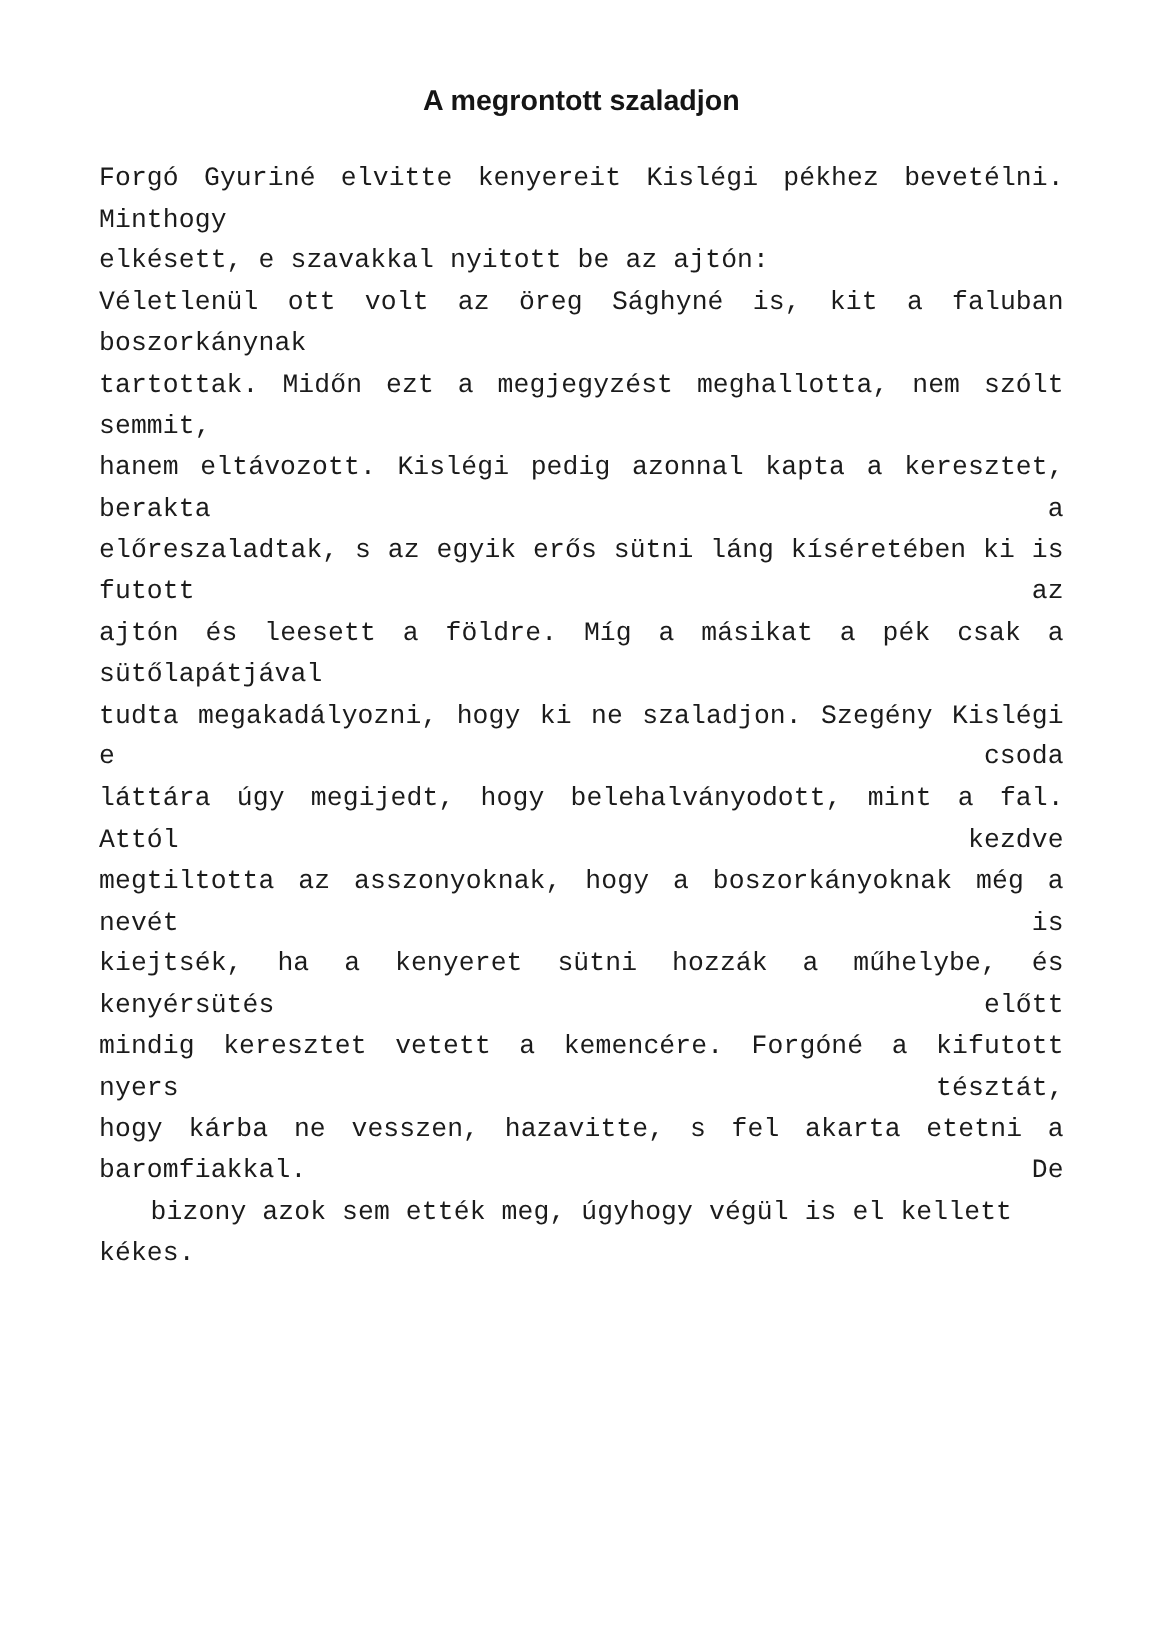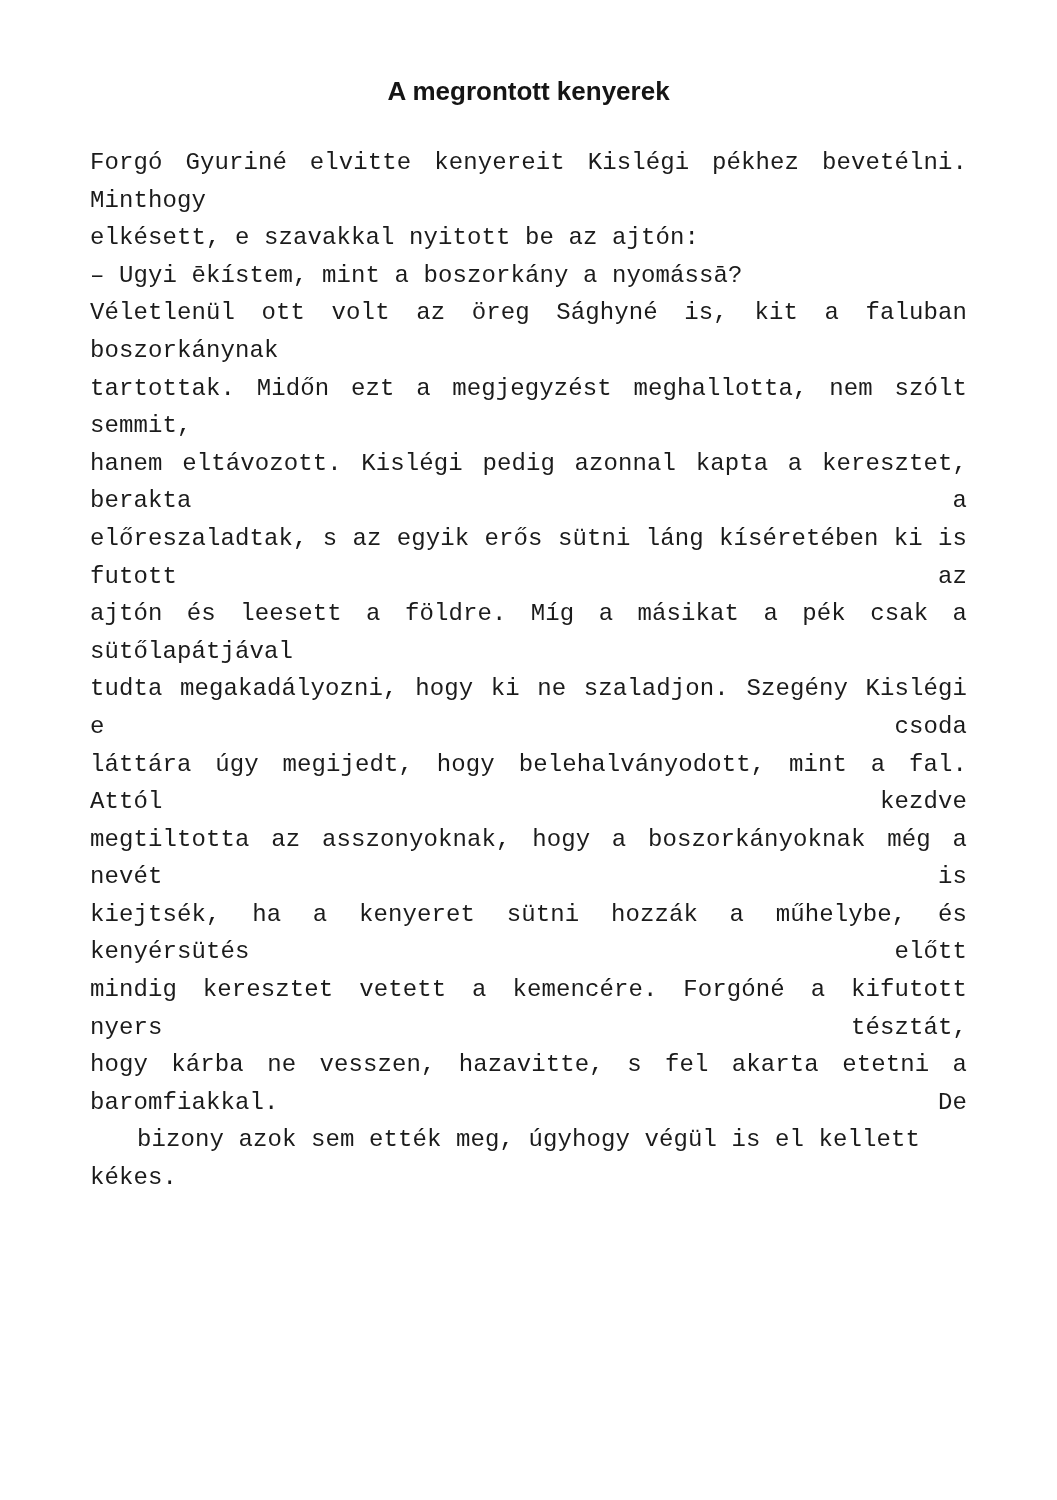--- a/index.html
+++ b/index.html
@@ -43,26 +43,25 @@
   .text-line.no-justify {
     text-align: center;
     text-align-last: left;
   }
 </style>
 </head>
 <body>
 
 <div class="page">
   <div class="content">
-    <h1 class="doc-title">A megrontott kenyerek</h1>
+    <h1 class="doc-title">A megrontott szaladjon</h1>
     <div class="text-block">
 
     <div class="text-line">Forgó Gyuriné elvitte kenyereit Kislégi pékhez bevetélni. Minthogy</div>
         <div class="text-line no-justify">elkésett, e szavakkal nyitott be az ajtón:</div>
-        <div class="text-line no-justify">– Ugyi ēkístem, mint a boszorkány a nyomássā?</div>
         <div class="text-line">Véletlenül ott volt az öreg Sághyné is, kit a faluban boszorkánynak</div>
         <div class="text-line">tartottak. Midőn ezt a megjegyzést meghallotta, nem szólt semmit,</div>
         <div class="text-line">hanem eltávozott. Kislégi pedig azonnal kapta a keresztet, berakta a</div>
         <div class="text-line">előreszaladtak, s az egyik erős sütni láng kíséretében ki is futott az</div>
         <div class="text-line">ajtón és leesett a földre. Míg a másikat a pék csak a sütőlapátjával</div>
         <div class="text-line">tudta megakadályozni, hogy ki ne szaladjon. Szegény Kislégi e csoda</div>
         <div class="text-line">láttára úgy megijedt, hogy belehalványodott, mint a fal. Attól kezdve</div>
         <div class="text-line">megtiltotta az asszonyoknak, hogy a boszorkányoknak még a nevét is</div>
         <div class="text-line">kiejtsék, ha a kenyeret sütni hozzák a műhelybe, és kenyérsütés előtt</div>
         <div class="text-line">mindig keresztet vetett a kemencére. Forgóné a kifutott nyers tésztát,</div>

